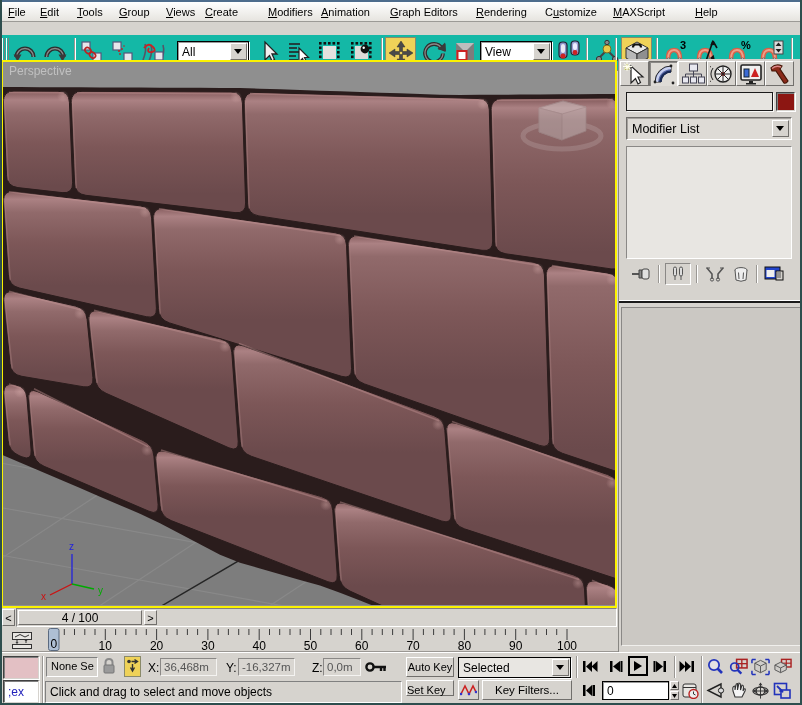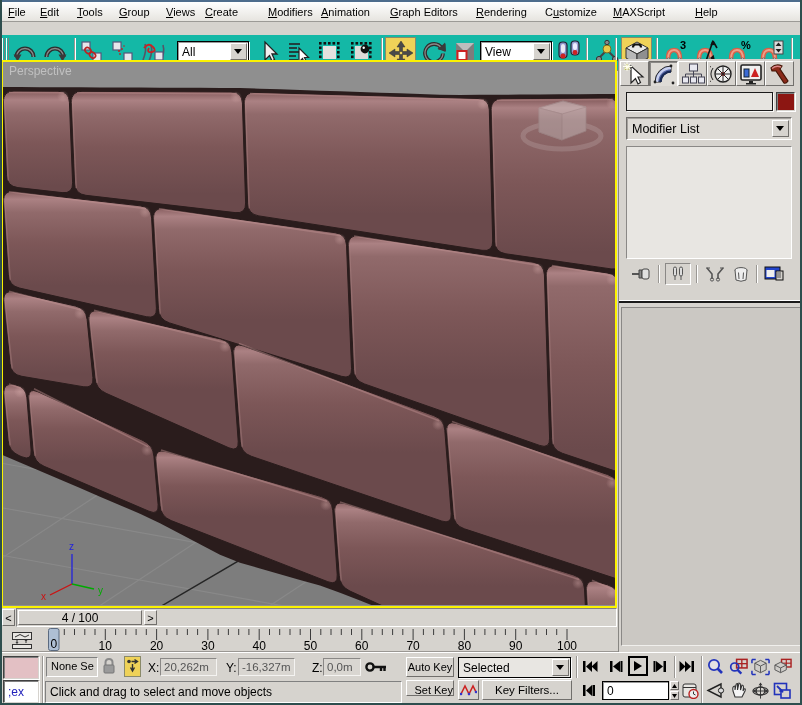--- a/index.html
+++ b/index.html
@@ -607,41 +607,41 @@
       </div>
       <div class="abs ico ylw" style="left:124px;top:3px;width:17px;height:21px;">
         <svg width="13" height="17" viewBox="0 0 13 17">
           <circle cx="3" cy="3.5" r="1.8" fill="#333"></circle>
           <path d="M5.5 3.5 L11 3.5 M8.5 1.5 L11.5 3.5 L8.5 5.5" stroke="#333" stroke-width="1.4" fill="none"></path>
           <path d="M6.5 6 L6.5 12 M4.5 9.5 L6.5 13 L8.5 9.5" stroke="#333" stroke-width="1.4" fill="none"></path>
         </svg>
       </div>
       <span class="abs" style="left:148px;top:8px;font-size:12px;">X:</span>
       <div class="abs" style="left:160px;top:5px;width:57px;height:18px;background:#d9d6d1;border:1px solid #8a8886;border-bottom-color:#f4f3f1;border-right-color:#f4f3f1;">
-        <span style="position:absolute;left:3px;top:2px;font-size:11.5px;color:#555;">20,262m</span>
+        <span style="position:absolute;left:3px;top:2px;font-size:11.5px;color:#555;">36,468m</span>
       </div>
       <span class="abs" style="left:226px;top:8px;font-size:12px;">Y:</span>
       <div class="abs" style="left:238px;top:5px;width:57px;height:18px;background:#d9d6d1;border:1px solid #8a8886;border-bottom-color:#f4f3f1;border-right-color:#f4f3f1;">
         <span style="position:absolute;left:3px;top:2px;font-size:11.5px;color:#555;">-16,327m</span>
       </div>
       <span class="abs" style="left:312px;top:8px;font-size:12px;">Z:</span>
       <div class="abs" style="left:323px;top:5px;width:38px;height:18px;background:#d9d6d1;border:1px solid #8a8886;border-bottom-color:#f4f3f1;border-right-color:#f4f3f1;">
         <span style="position:absolute;left:3px;top:2px;font-size:11.5px;color:#555;">0,0m</span>
       </div>
       <div class="abs ico" style="left:365px;top:5px;width:22px;height:18px;">
         <svg width="22" height="14" viewBox="0 0 22 14">
           <circle cx="5" cy="7" r="3.6" fill="none" stroke="#111" stroke-width="2.4"></circle>
           <path d="M8.5 7 L21 7 M16 7 L16 11 M19.5 7 L19.5 11" stroke="#111" stroke-width="2.4"></path>
         </svg>
       </div>
       <div class="abs sunk" style="left:45px;top:28px;width:357px;height:22px;">
         <span style="position:absolute;left:4px;top:3px;font-size:12px;white-space:nowrap;">Click and drag to select and move objects</span>
       </div>
       <div class="btn abs" style="left:406px;top:4px;width:48px;height:20px;text-align:center;font-size:11px;line-height:19px;white-space:nowrap;">Auto Key</div>
-      <div class="btn abs" style="left:406px;top:27px;width:48px;height:16px;text-align:right;font-size:11px;line-height:19px;white-space:nowrap;">Set Key</div>
+      <div class="btn abs" style="left:406px;top:27px;width:48px;height:16px;text-align:left;font-size:11px;line-height:19px;white-space:nowrap;">Set Key</div>
       <div class="abs" style="left:458px;top:4px;width:113px;height:21px;background:#e8e6e2;border:1px solid #000;box-shadow:1px 1px 0 #fff;">
         <span style="position:absolute;left:4px;top:3px;font-size:12px;">Selected</span>
         <div class="btn abs ico" style="right:1px;top:1px;width:17px;height:17px;">
           <svg width="9" height="6">
             <path d="M0 0 L8 0 L4 5 Z" fill="#000"></path>
           </svg>
         </div>
       </div>
       <div class="btn abs ico" style="left:458px;top:27px;width:21px;height:20px;">
         <svg width="17" height="14" viewBox="0 0 17 14">

